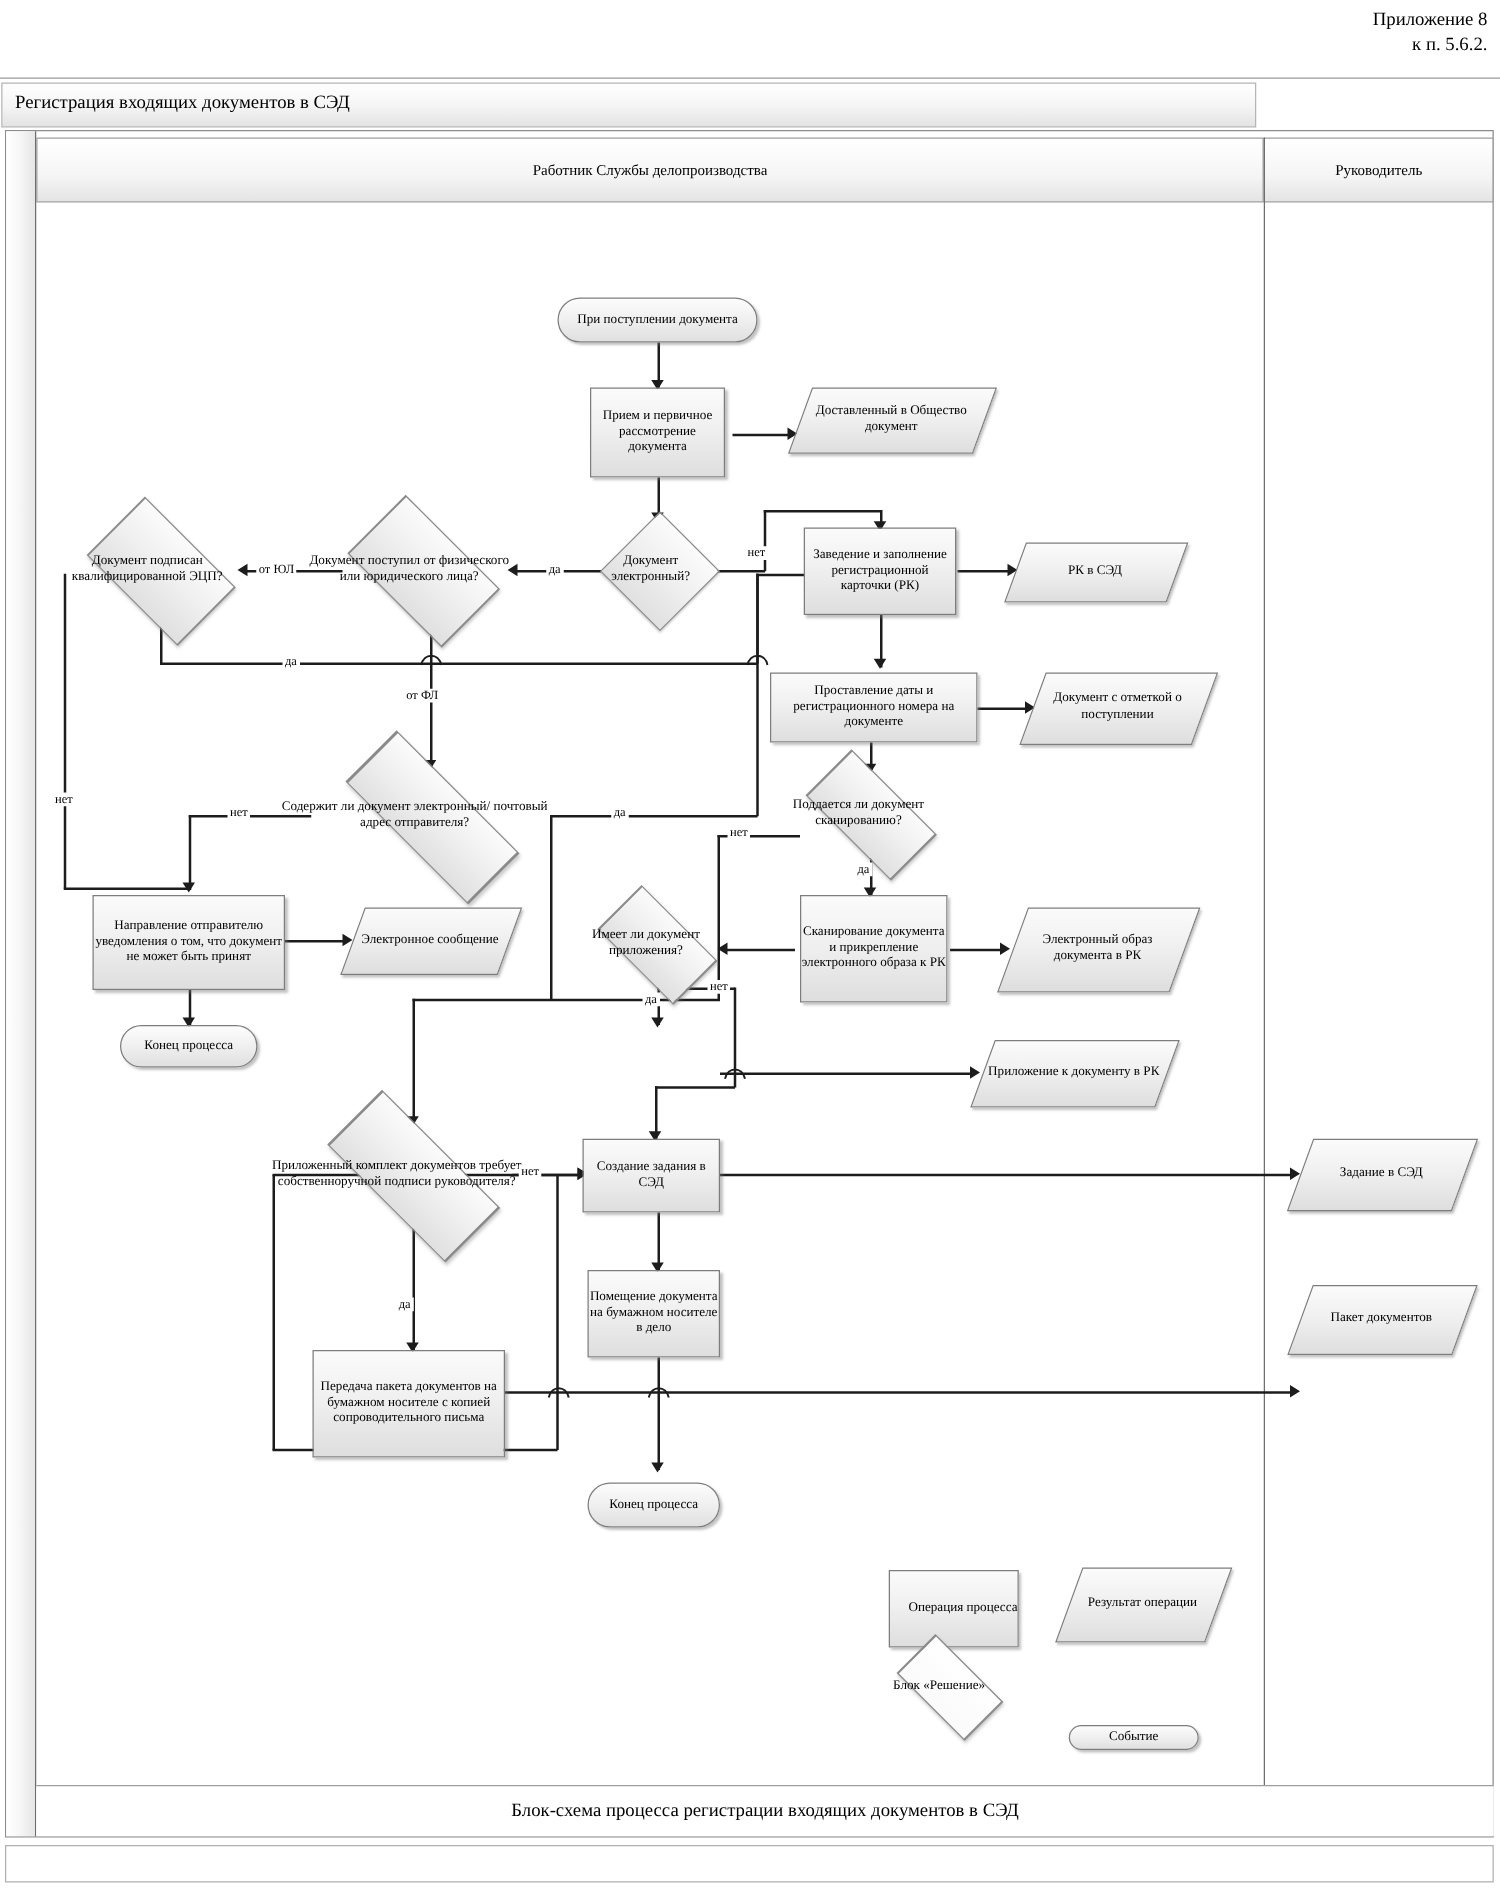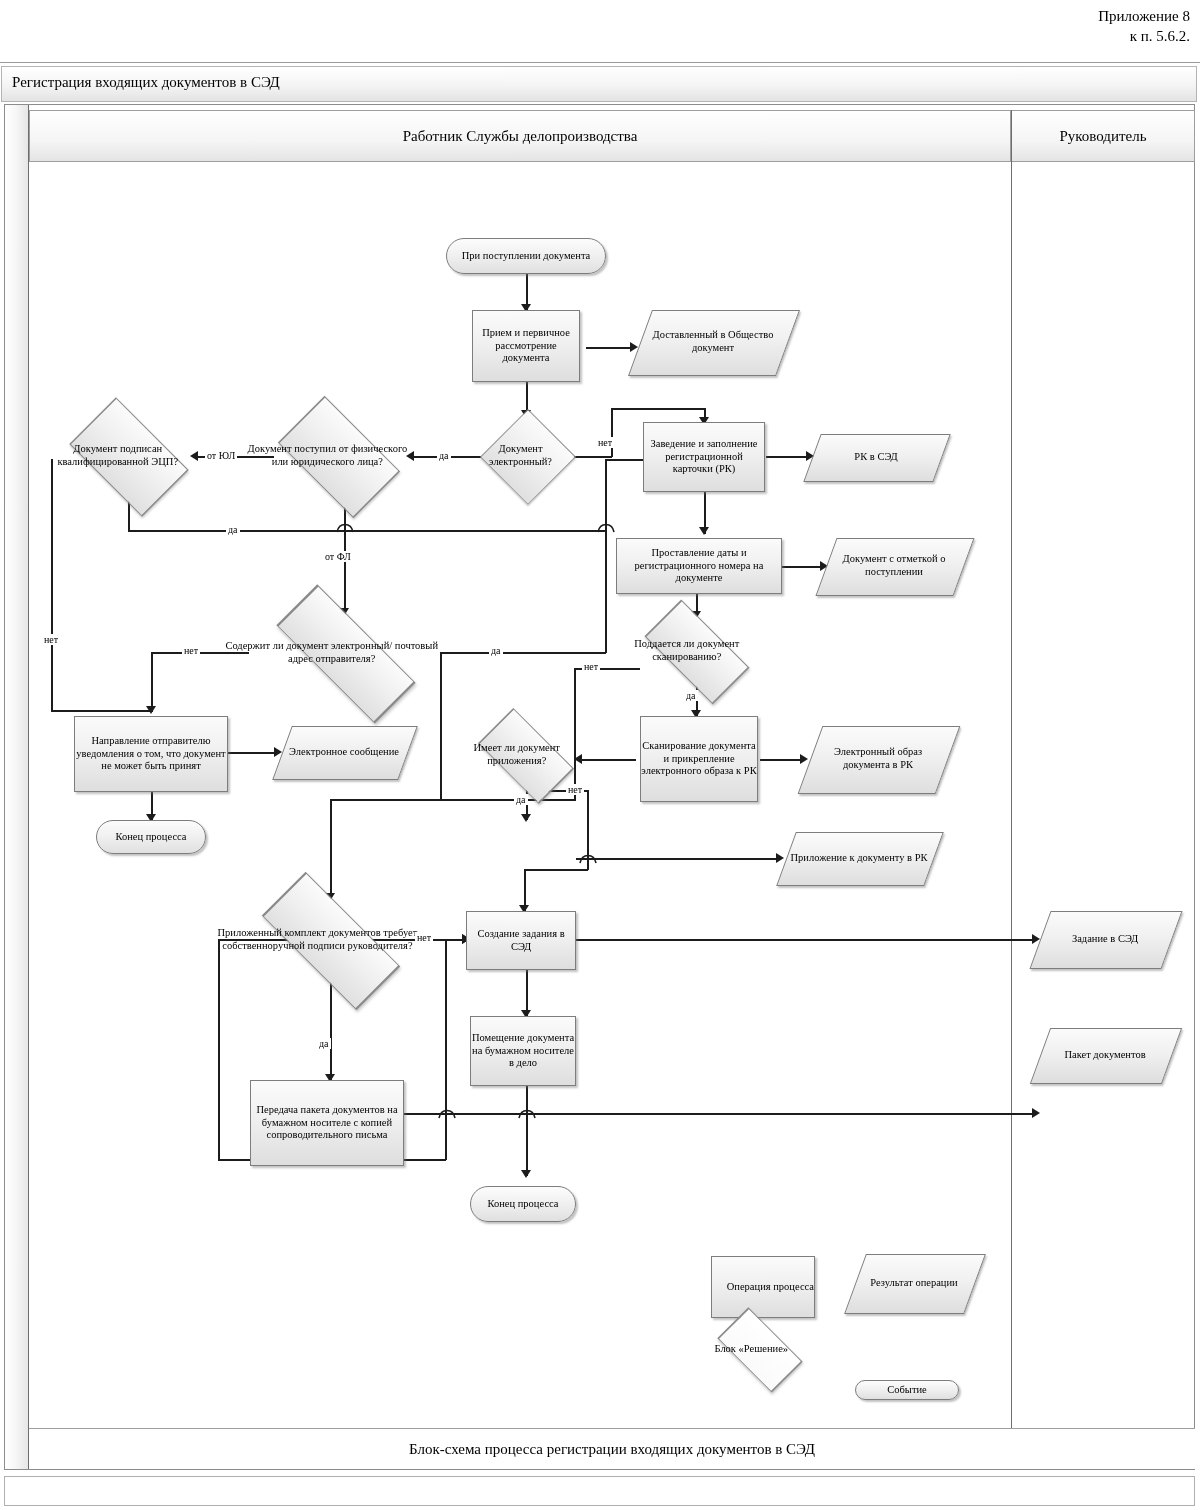--- a/index.html
+++ b/index.html
@@ -3,35 +3,35 @@
 <meta charset="utf-8">
 <style>
   html,body{margin:0;padding:0;background:#ffffff;}
   body{font-family:"Liberation Serif", serif;color:#000;}
   #page{position:relative;width:1200px;height:1510px;overflow:hidden;background:#fff;}
 
   
   .appendix{position:absolute;right:10px;top:6px;text-align:right;font-size:15px;line-height:20px;}
   .hdr-rule{position:absolute;left:0;top:62px;width:1200px;height:1px;background:#9a9a9a;}
 
-  .title-band{position:absolute;left:1px;top:66px;width:1196px;height:36px;
+  .title-band{position:absolute;left:1px;top:66px;width:1004px;height:36px;
      background:linear-gradient(to bottom,#ffffff 0%,#f4f4f4 55%,#e3e3e3 100%);
      border:1px solid #b4b4b4;box-sizing:border-box;}
   .title-band span{position:absolute;left:10px;top:7px;font-size:15px;}
 
   
   .pool{position:absolute;left:4px;top:104px;width:1191px;height:1366px;border:1px solid #8c8c8c;box-sizing:border-box;background:#fff;}
   .pool-spine{position:absolute;left:5px;top:105px;width:24px;height:1364px;
      background:linear-gradient(to right,#ffffff 0%,#f7f7f7 45%,#e6e6e6 100%);
      border-right:1px solid #6e6e6e;box-sizing:border-box;}
 
   .lane-head{position:absolute;top:110px;height:52px;
      background:linear-gradient(to bottom,#ffffff 0%,#f5f5f5 60%,#e4e4e4 100%);
      border:1px solid #9e9e9e;box-sizing:border-box;
-     display:flex;align-items:center;justify-content:center;font-size:15px;}
+     display:flex;align-items:center;justify-content:center;font-size:12px;}
   #lane-head-1{left:29px;width:982px;}
   #lane-head-2{left:1011px;width:184px;}
   .lane-div{position:absolute;left:1011px;top:110px;width:1px;height:1318px;background:#6e6e6e;}
 
   .footer-band{position:absolute;left:29px;top:1428px;width:1166px;height:41px;
      border-top:1px solid #9e9e9e;box-sizing:border-box;
      display:flex;align-items:center;justify-content:center;font-size:15px;background:#fff;}
 
   .page-frame{position:absolute;left:4px;top:1476px;width:1191px;height:30px;border:1px solid #b0b0b0;box-sizing:border-box;}
 
@@ -252,21 +252,21 @@
   <div class="ln lnv" style="left:440px;top:652px;height:148px;"></div>
 
   <div class="node event" style="left:446px;top:238px;width:160px;height:36px;">
     <span>При поступлении документа</span>
   </div>
 
   <div class="node proc" style="left:472px;top:310px;width:108px;height:72px;">
     <span>Прием и первичное рассмотрение документа</span>
   </div>
 
-  <div class="node dataw" style="left:640px;top:310px;width:146px;height:64px;justify-content:flex-end;">
+  <div class="node dataw" style="left:640px;top:310px;width:146px;height:51px;justify-content:flex-end;">
     <div class="skewbg"></div>
     <div class="dtxt">Доставленный в Общество документ</div>
   </div>
 
   <div class="node dec" style="left:481px;top:418px;width:92px;height:76px;justify-content:center;">
     <div class="dmbg" style="width:66px;height:66px;left:13px;top:5px;"></div>
     <div class="dtxt">Документ электронный?</div>
   </div>
 
   <div class="node dec" style="left:262px;top:412px;width:152px;height:88px;">

